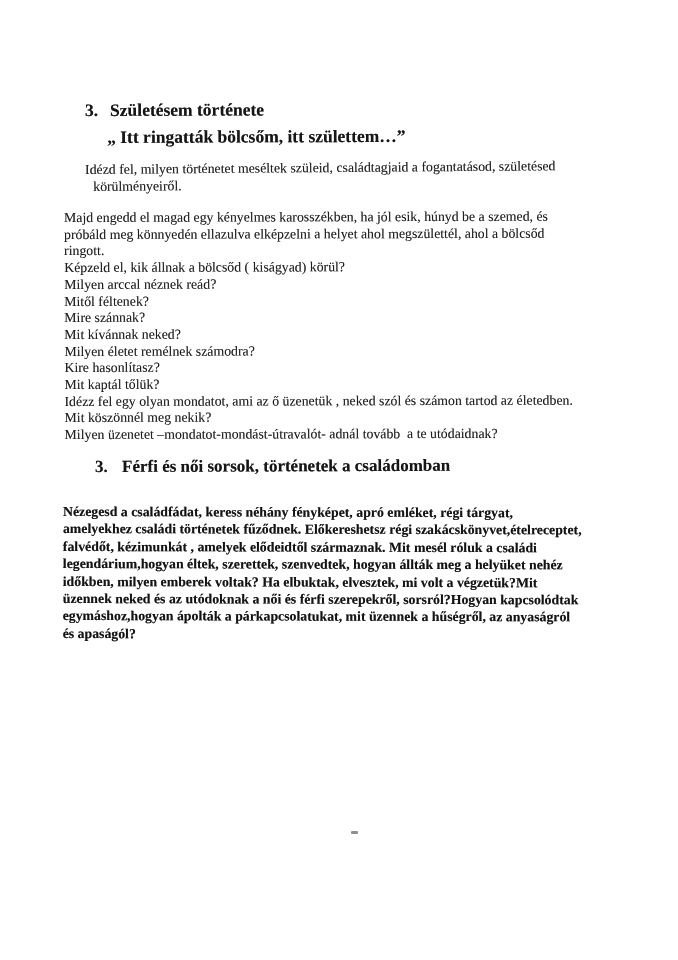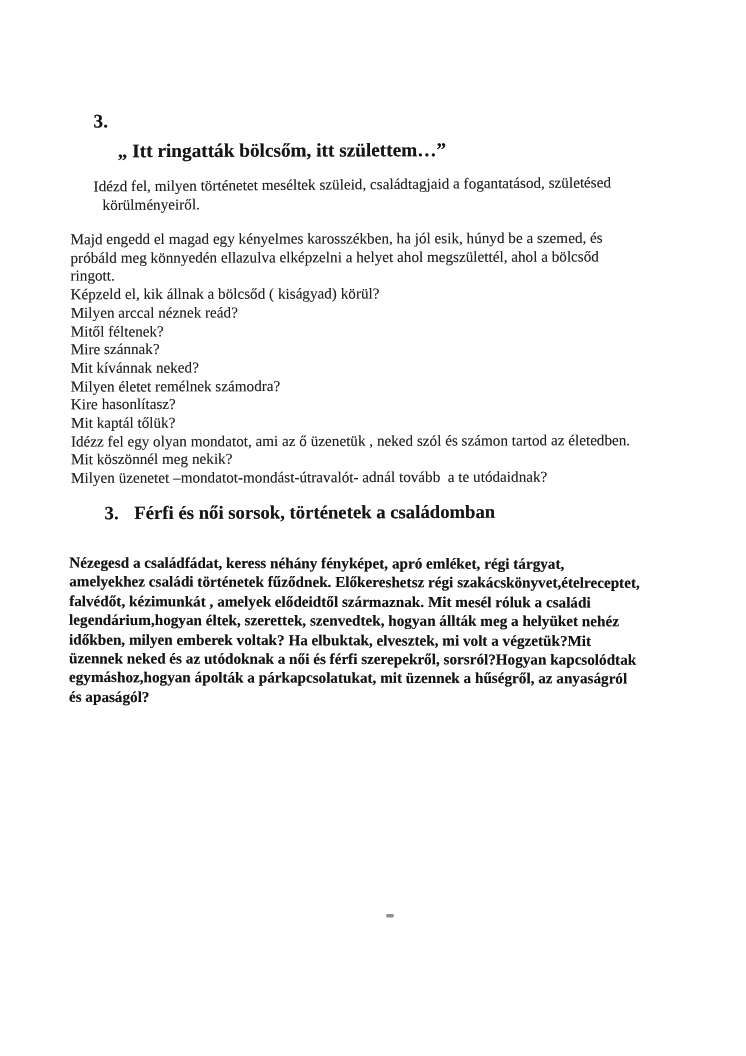--- a/index.html
+++ b/index.html
@@ -89,20 +89,21 @@
   }
 </style>
 </head>
 <body>
 
 <div class="page">
 
   <div class="abs h1-block">
     <div class="h1-row">
       <span class="h1-num">3.</span>
+      <span>Születésem története</span>
     </div>
     <div class="h1-line2">„ Itt ringatták bölcsőm, itt születtem…”</div>
   </div>
 
   <div class="abs intro-block">
       <div class="line">Idézd fel, milyen történetet meséltek szüleid, családtagjaid a fogantatásod, születésed</div>
       <div class="line">körülményeiről.</div>
     </div>
 
   <div class="abs s1-body">

